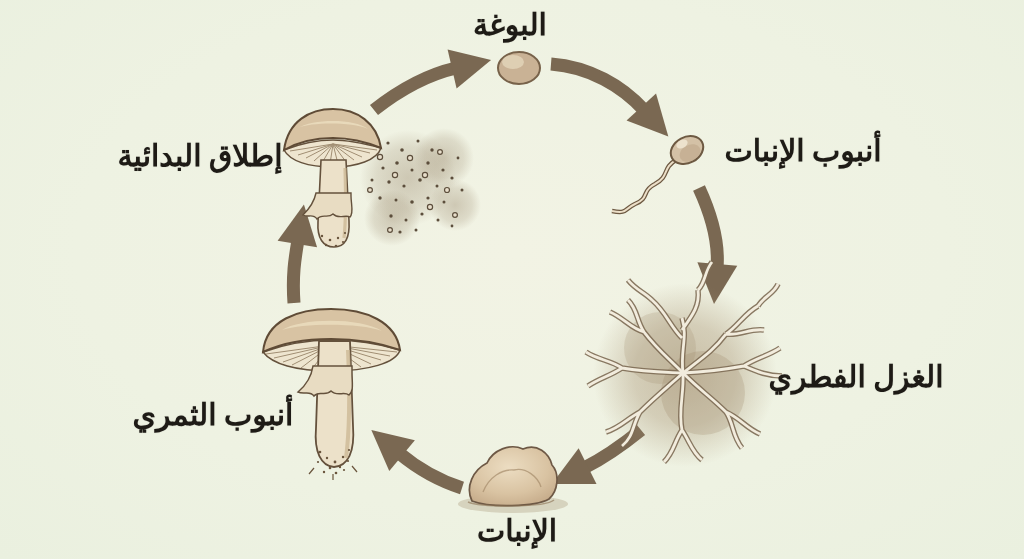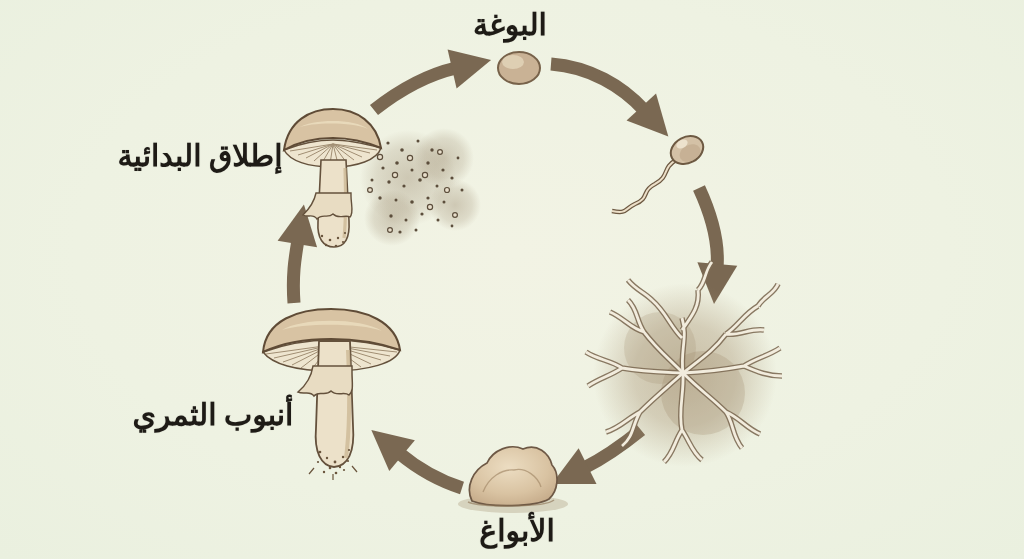--- a/index.html
+++ b/index.html
@@ -186,17 +186,19 @@
           <circle cx="338" cy="238" r="1.2"></circle>
         <circle cx="345" cy="233" r="1.1"></circle>
           <circle cx="326" cy="245" r="1.2"></circle>
           <circle cx="336" cy="246" r="1.3"></circle>
         <circle cx="343" cy="242" r="1.1"></circle>
       </g>
     </g>
   </svg>
 
   <div class="stage-label" style="left:510px;top:7px">البوغة</div>
-  <div class="stage-label" style="left:517px;top:513px">الأبواغ</div>
+  <div class="stage-label" style="left:803px;top:133px">أنبوب الإنبات</div>
+  <div class="stage-label" style="left:856px;top:359px">الغزل الفطري</div>
+  <div class="stage-label" style="left:517px;top:513px">الإنبات</div>
   <div class="stage-label" style="left:213px;top:397px">أنبوب الثمري</div>
   <div class="stage-label" style="left:200px;top:138px">إطلاق البدائية</div>
 
 </div>
 
 </body></html>

